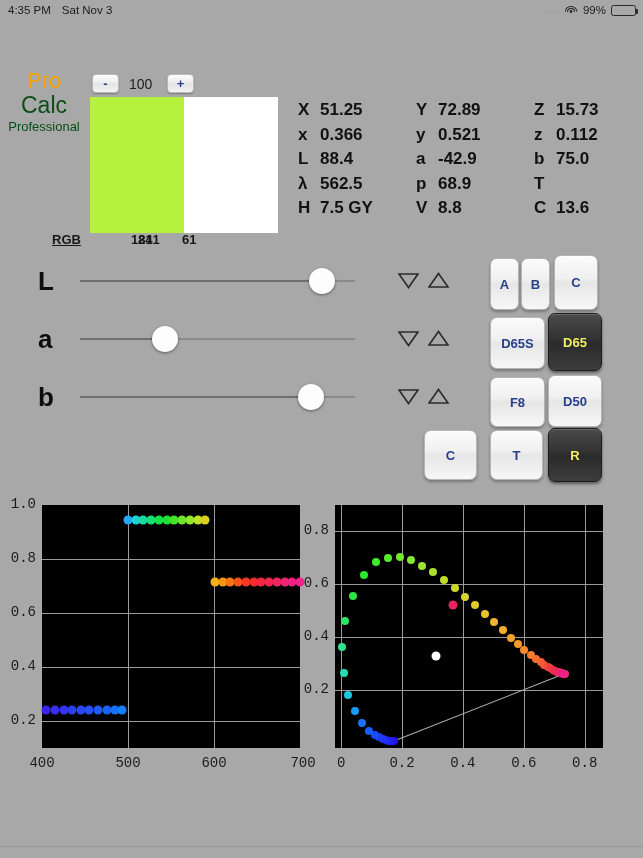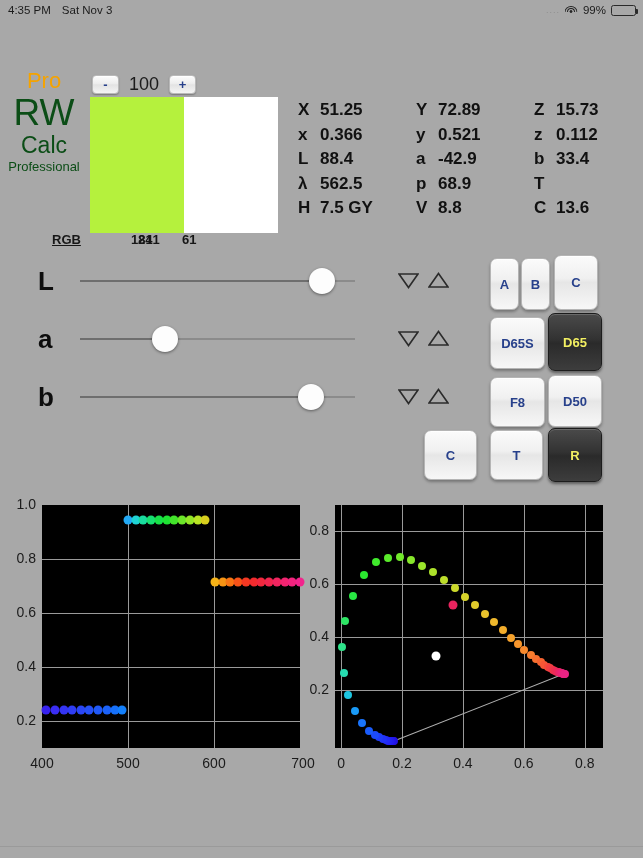--- a/index.html
+++ b/index.html
@@ -49,21 +49,21 @@
   
   #stepper { position:absolute; left:92px; top:74px; display:flex; align-items:center; gap:10px; }
   .keybtn {
     background:linear-gradient(to bottom,#fdfdfd 0%,#ededed 45%,#e3e3e3 52%,#f4f4f4 100%);
     border:1px solid #b9b9b9; border-radius:5px;
     box-shadow:0 1px 1.5px rgba(0,0,0,.28), inset 0 1px 0 rgba(255,255,255,.9);
     color:#27408b; font-weight:bold; display:flex; align-items:center; justify-content:center;
     user-select:none;
   }
   #stepper .sbtn { width:27px; height:19px; font-size:13px; border-radius:4px; }
-  #stepper .val { font-size:18px; color:#1b1b1b; min-width:28px; text-align:right; }
+  #stepper .val { font-size:14px; color:#1b1b1b; min-width:28px; text-align:left; }
 
   
   #swatch { position:absolute; left:90px; top:97px; width:188px; height:136px; display:flex; }
   #swatch .half { width:50%; height:100%; }
   #rgbrow { position:absolute; left:52px; top:232px; width:240px; height:18px;
             font-size:13px; color:#171717; font-weight:bold; }
   #rgbrow span { position:absolute; }
   #rgbrow .lab  { left:0;text-decoration:underline; }
   #rgbrow .v0 { left:47px;margin-left:32px; } #rgbrow .v1 { left:86px; } #rgbrow .v2 { left:130px; }
 
@@ -109,21 +109,21 @@
   }
   .kbtn.sel {
     background:linear-gradient(to bottom,#4a4a4a 0%,#323232 45%,#2a2a2a 52%,#3d3d3d 100%);
     border:1px solid #1c1c1c; color:#f2ef62;
     box-shadow:0 2px 3px rgba(0,0,0,.45), inset 0 1px 0 rgba(255,255,255,.18);
   }
 
   
   .chartwrap { position:absolute; }
   .plot { position:absolute; background:#000; }
-  .axlabel { position:absolute; font-size:14px; color:#1b1b1b; }
+  .axlabel { position:absolute; font-size:14px; color:#1b1b1b;font-family:Liberation Mono, monospace; }
   .gl { position:absolute; background:#9a9a9a; }
   .pt { position:absolute; width:9px; height:9px; border-radius:50%;
         transform:translate(-50%,-50%); }
   .pt.small { width:8px; height:8px; }
 
   
   #bottombar { position:absolute; left:0; top:786px; width:643px; height:72px; }
   #hairline { position:absolute; left:0; top:846px; width:643px; height:1px; background:#9a9a9a; }
 </style>
 </head>
@@ -139,21 +139,20 @@
         <i class="b"></i>
         <i class="c"></i>
       </span>
     <span class="pct">99%</span>
     <span class="batt"><span class="fill"></span></span>
   </span>
 </div>
 
 <div id="brand">
   <div class="pro">Pro</div>
-  <div class="rw">RW</div>
   <div class="calc">Calc</div>
   <div class="prof">Professional</div>
 </div>
 
 <div id="stepper">
   <div class="keybtn sbtn">-</div>
   <div class="val">100</div>
   <div class="keybtn sbtn">+</div>
 </div>
 
@@ -201,21 +200,21 @@
       <div class="cell c0">
         <span class="k">L</span>
         <span class="v">88.4</span>
       </div>
       <div class="cell c1">
         <span class="k">a</span>
         <span class="v">-42.9</span>
       </div>
       <div class="cell c2">
         <span class="k">b</span>
-        <span class="v">33.4</span>
+        <span class="v">75.0</span>
       </div>
     </div>
     <div class="row">
       <div class="cell c0">
         <span class="k">λ</span>
         <span class="v">562.5</span>
       </div>
       <div class="cell c1">
         <span class="k">p</span>
         <span class="v">68.9</span>

